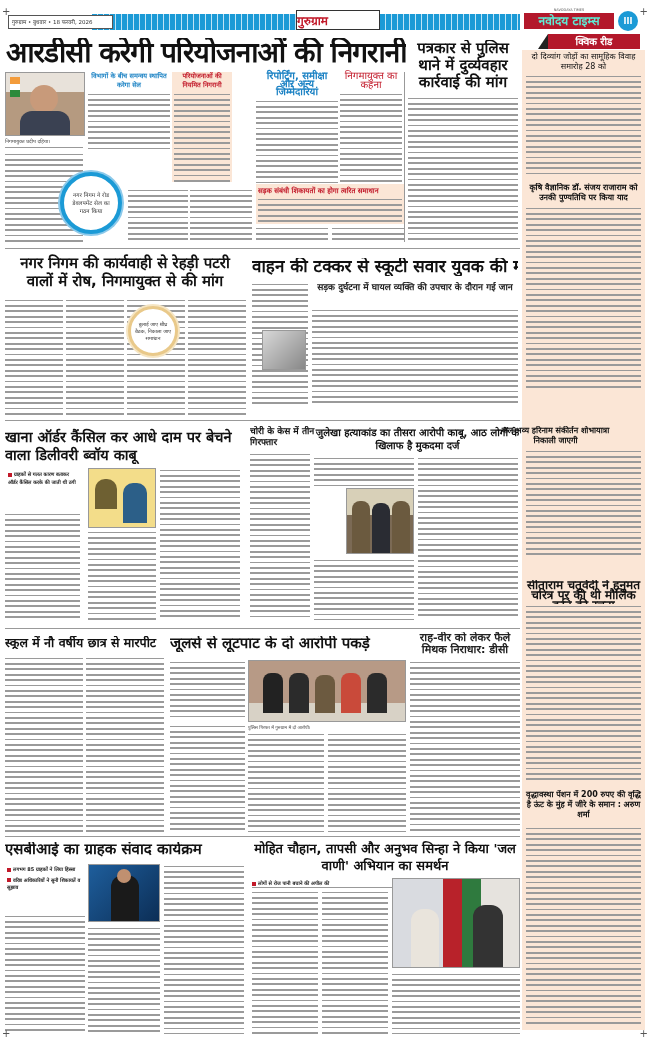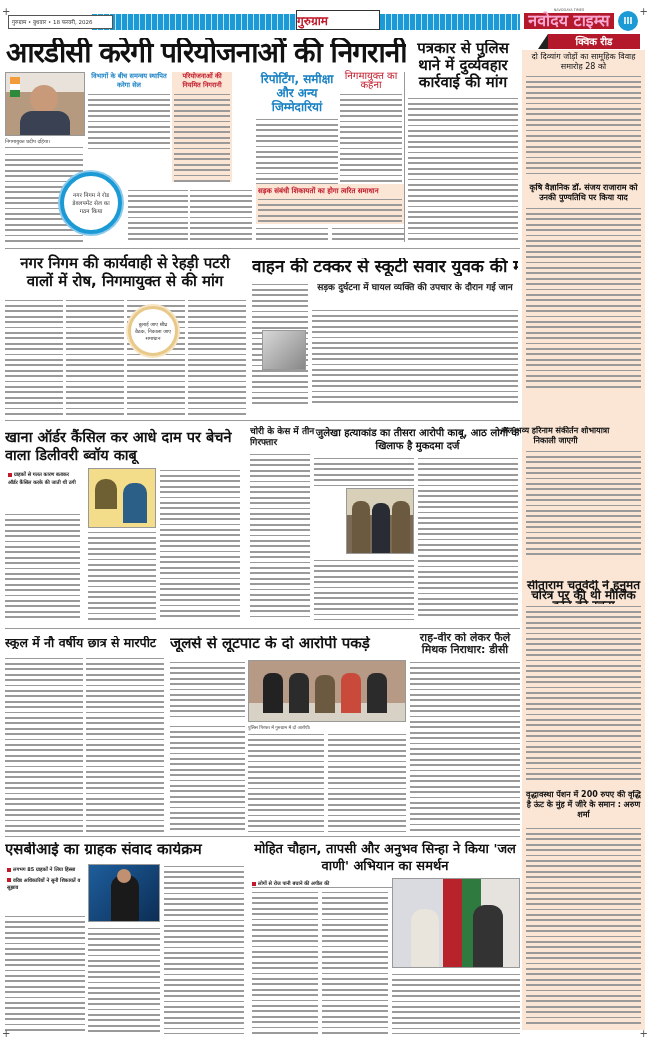--- a/index.html
+++ b/index.html
@@ -22,21 +22,21 @@
 <div class="abs" style="left:2px;top:6px;font-size:10px;color:#555">+</div>
 <div class="abs" style="right:2px;top:6px;font-size:10px;color:#555">+</div>
 <div class="abs" style="left:92px;top:14px;width:204px;height:16px;background:repeating-linear-gradient(90deg,#1b9ad6 0 5px,#bfe3f5 5px 6px)"></div>
 <div class="abs" style="left:380px;top:14px;width:140px;height:16px;background:repeating-linear-gradient(90deg,#1b9ad6 0 5px,#bfe3f5 5px 6px)"></div>
 <div class="abs" style="left:8px;top:15px;width:105px;height:14px;border:1px solid #555;background:#fff;font-size:5.5px;line-height:12px;padding-left:3px;color:#333">गुरुग्राम • बुधवार • 18 फरवरी, 2026</div>
 <div class="abs" style="left:296px;top:10px;width:84px;height:20px;border:1.5px solid #333;background:#fff;display:flex;align-items:center;">
   <span style="color:#c21a2a;font-weight:bold;font-size:12px">गुरुग्राम</span>
 </div>
 <div class="abs" style="left:524px;top:8px;width:90px;height:26px">
   <div style="font-size:3.5px;text-align:center;color:#555;height:5px">NAVODAYA TIMES</div>
-  <div style="background:#b3182b;color:#f9a8d4;font-weight:bold;font-size:16px;text-align:center;height:16px;line-height:16px">नवोदय टाइम्स</div>
+  <div style="background:#b3182b;color:#5eead4;font-weight:bold;font-size:12px;text-align:center;height:16px;line-height:16px">नवोदय टाइम्स</div>
 </div>
 <div class="abs circle" style="left:618px;top:11px;width:20px;height:20px;background:#1b9ad6;color:#fff;font-size:8px;font-weight:bold">
   <span>III</span>
 </div>
 
 <div class="abs hl" style="left:6px;top:38px;width:400px;font-size:28px;letter-spacing:-1px">आरडीसी करेगी परियोजनाओं की निगरानी</div>
 
 <div class="abs photo" style="left:5px;top:72px;width:80px;height:64px;background:linear-gradient(#e8e2da 0 30%,#b59a80 30%)">
   <div style="position:absolute;left:24px;top:12px;width:28px;height:28px;border-radius:50%;background:#c89a7a"></div>
   <div style="position:absolute;left:14px;top:38px;width:50px;height:28px;background:#3a4152;border-radius:12px 12px 0 0"></div>
@@ -48,21 +48,21 @@
 
 <div class="abs" style="left:88px;top:72px;width:82px;height:80px">
   <div class="blue" style="font-size:6.5px;font-weight:bold;text-align:center;line-height:8.5px;white-space:normal;padding:0 2px">विभागों के बीच समन्वय स्थापित करेगा सेल</div>
   <div class="txt lines" style="height:60px;margin-top:3px"></div>
 </div>
 <div class="abs shade" style="left:172px;top:72px;width:60px;height:110px">
   <div class="red" style="font-size:6.5px;font-weight:bold;text-align:center;line-height:8.5px;padding:0 2px">परियोजनाओं की नियमित निगरानी</div>
   <div class="txt lines" style="height:90px;margin:3px 2px 0;background:repeating-linear-gradient(#fbe6d6 0 1.6px,#9a9a9a 1.6px 3.4px,#fbe6d6 3.4px 5.4px)"></div>
 </div>
 <div class="abs" style="left:256px;top:72px;width:82px;height:110px">
-  <div class="blue" style="font-size:12px;font-weight:bold;text-align:center;line-height:14px;padding:0 2px">रिपोर्टिंग, समीक्षा और अन्य जिम्मेदारियां</div>
+  <div class="blue" style="font-size:10px;font-weight:bold;text-align:center;line-height:8px;padding:0 2px">रिपोर्टिंग, समीक्षा और अन्य जिम्मेदारियां</div>
   <div class="txt lines" style="height:90px;margin-top:3px"></div>
 </div>
 <div class="abs" style="left:340px;top:72px;width:62px;height:110px">
   <div class="red" style="font-size:10px;font-weight:normal;text-align:center;line-height:8.5px">निगमायुक्त का कहना</div>
   <div class="txt lines" style="height:90px;margin-top:3px"></div>
 </div>
 <div class="abs rule" style="left:404px;top:72px;width:1px;height:170px"></div>
 
 <div class="abs circle" style="left:60px;top:172px;width:62px;height:62px;border:4px solid #1b9ad6;box-shadow:0 0 0 2px #8cc9ea">
   <span style="font-size:5.8px;line-height:8px;color:#333;padding:4px;white-space:normal">नगर निगम ने रोड डेवलपमेंट सेल का गठन किया</span>

